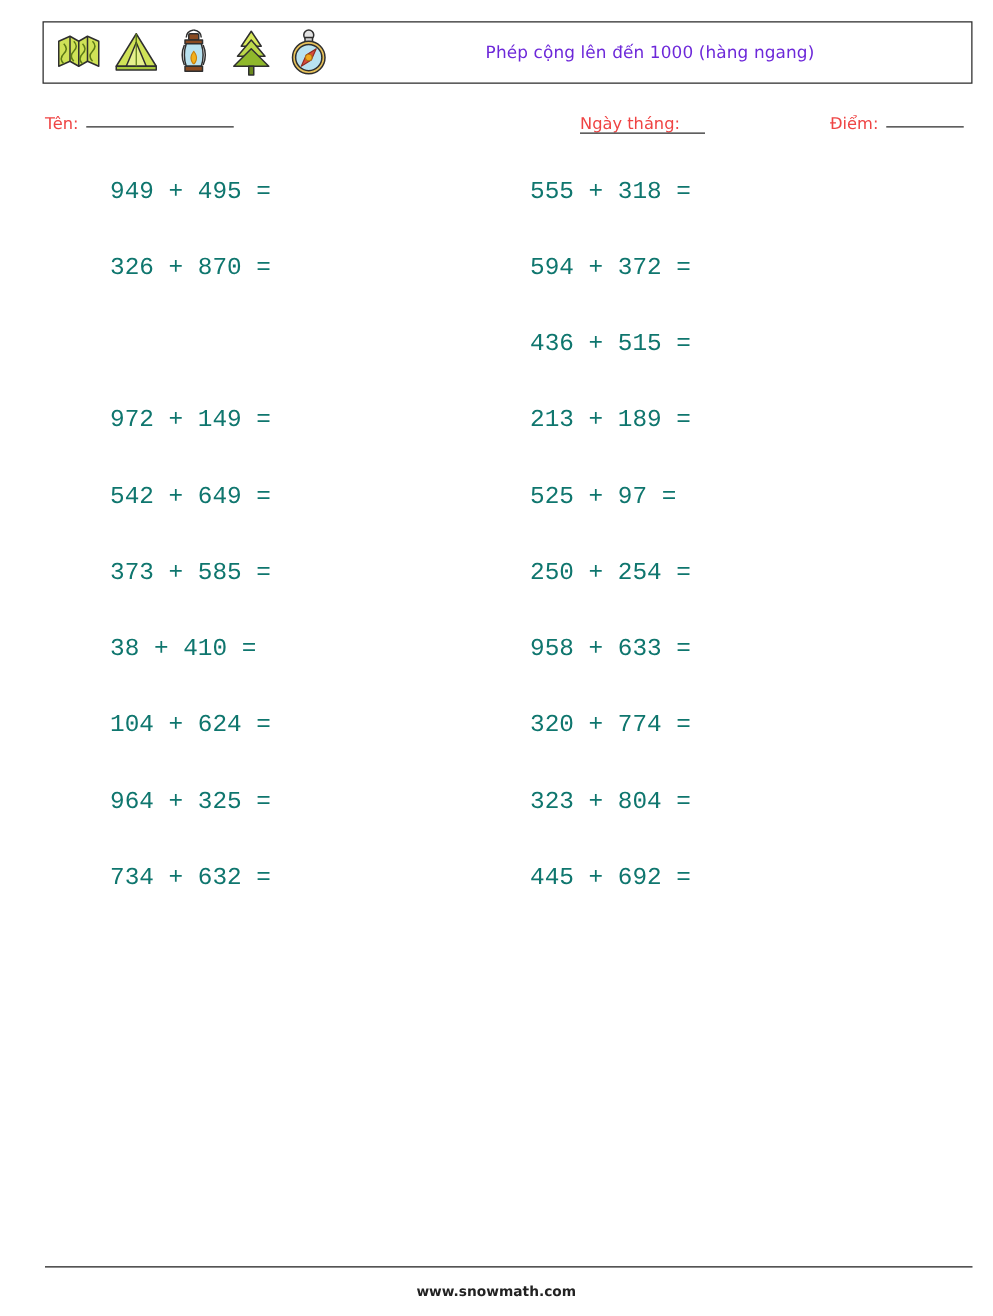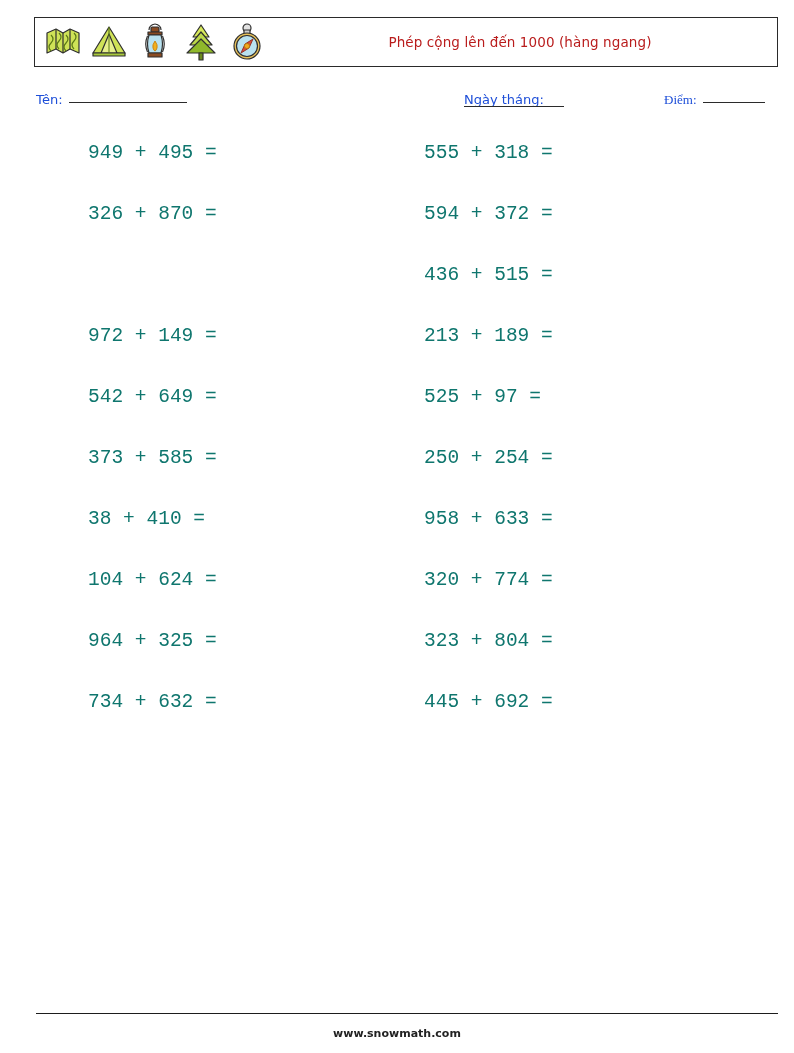--- a/index.html
+++ b/index.html
@@ -43,46 +43,46 @@
   .title-wrap {
     flex: 1;
     display: flex;
     align-items: center;
     justify-content: center;
     padding-right: 4px;
   }
   .worksheet-title {
     font-family: "DejaVu Sans", sans-serif;
     font-size: 13.5px;
-    color: #b91c1c;
+    color: #6d28d9;
     letter-spacing: .1px;
     white-space: nowrap;
   }
 
   
   .meta-row {
     position: absolute;
     left: 0;
     top: 92px;
     width: 794px;
     height: 26px;
   }
   .meta-field {
     position: absolute;
     display: flex;
     align-items: baseline;
     font-family: "DejaVu Sans", sans-serif;
     font-size: 13px;
-    color: #1d4ed8;
+    color: #ef4444;
     white-space: nowrap;
     text-align: center;
   }
   .meta-name  { left: 36px; }
   .meta-date  { left: 458px; flex-direction: column; }
-  .meta-score { left: 664px; font-family: Liberation Serif, serif; }
+  .meta-score { left: 664px; }
   .rule {
     display: inline-block;
     border-bottom: 1.6px solid #2b2b2b;
     margin-left: 6px;
     position: relative;
     top: -1px;
   }
   .rule-name  { width: 118px; }
   .rule-date  { width: 100px; }
   .rule-score { width: 62px; }

